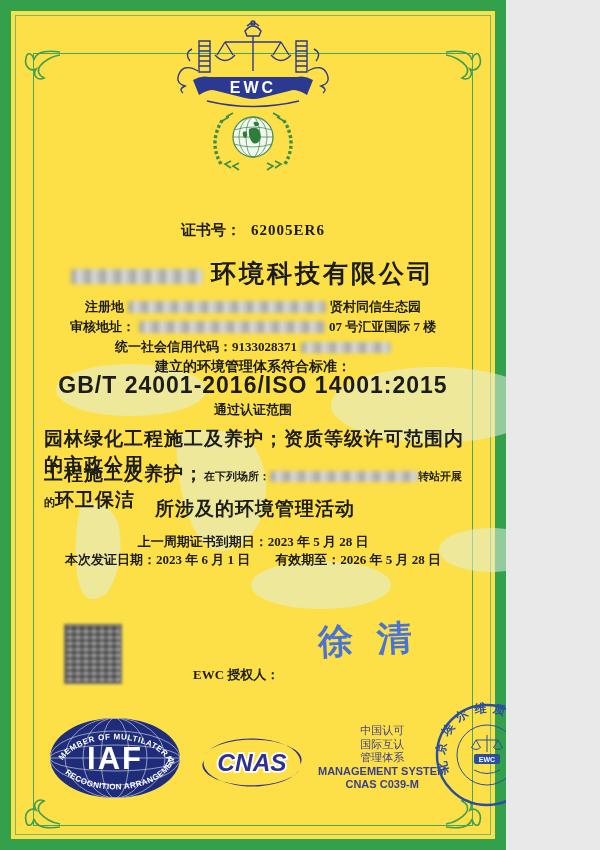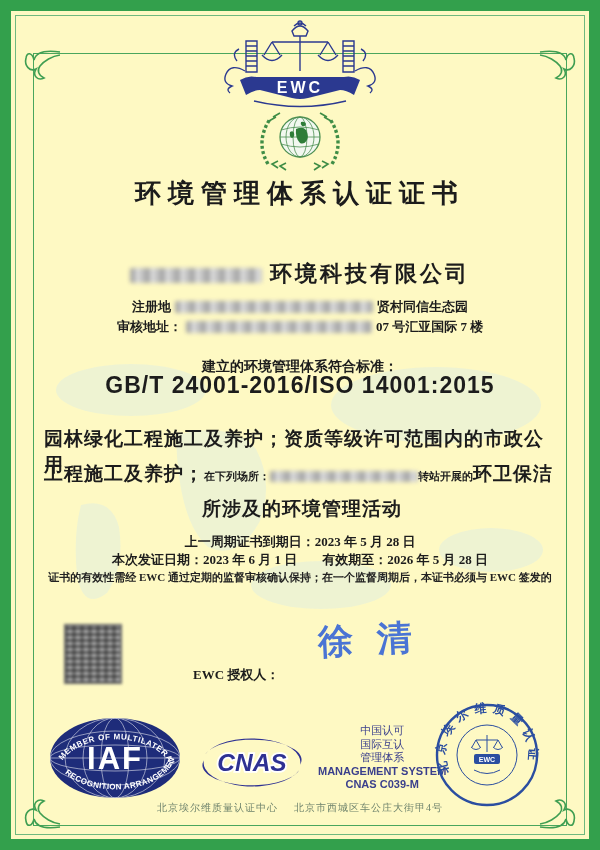--- a/index.html
+++ b/index.html
@@ -1,34 +1,34 @@
 <!DOCTYPE html>
 <html><head>
 <meta charset="utf-8">
 <style>
   html,body{margin:0;padding:0;background:#e9e9e9;}
-  .page{position:relative;width:600px;height:850px;background:#fef9c3;overflow:hidden;
+  .page{position:relative;width:506px;height:850px;background:#fde047;overflow:hidden;
         font-family:"Liberation Serif","DejaVu Serif",serif;color:#1c1c1c;}
   
   .band{position:absolute;inset:0;border:11px solid #33a04c;pointer-events:none;}
   .thinframe{position:absolute;inset:15px;border:1px solid #6fb97e;pointer-events:none;}
   .innerframe{position:absolute;left:33px;right:33px;top:53px;bottom:24px;border:1px solid #4aa65d;pointer-events:none;}
   .corner{position:absolute;width:40px;height:40px;}
   .corner.tl{left:22px;top:42px;}
   .corner.tr{right:22px;top:42px;transform:scaleX(-1);}
   .corner.bl{left:22px;bottom:13px;transform:scaleY(-1);}
   .corner.br{right:22px;bottom:13px;transform:scale(-1,-1);}
   
   .row{position:absolute;left:36px;right:36px;text-align:center;}
   .b{font-weight:bold;}
   .title{top:176px;font-size:26px;font-weight:bold;letter-spacing:7px;}
   .certno{top:221px;font-size:15px;}
   .certno .num{margin-left:10px;letter-spacing:1px;}
   .certify{top:244px;font-size:14px;}
-  .company{top:256px;font-size:22px;font-weight:bold;letter-spacing:3px;line-height:36px;}
+  .company{top:256px;font-size:25px;font-weight:bold;letter-spacing:3px;line-height:36px;}
   .addr{font-size:13px;}
   .reg{top:298px;} .audit{top:318px;} .credit{top:338px;}
   .stdintro{top:358px;font-size:14px;}
   .stdval{top:372px;font-size:23px;font-weight:bold;font-family:"Liberation Sans","DejaVu Sans",sans-serif;letter-spacing:1px;}
   .scopehead{top:401px;font-size:13px;}
   .scope{font-size:19px;font-weight:bold;letter-spacing:1px;text-align:left;left:44px;right:40px;}
   .s1{top:426px;} .s2{top:461px;} .s3{top:496px;text-align:center;}
   .small-inline{font-size:11px;letter-spacing:0;}
   .prev{top:533px;font-size:13px;text-align:center;}
   .issue{top:551px;font-size:13px;}
@@ -137,53 +137,58 @@
     <g stroke="#3f8d46" stroke-width="3.4" fill="none" stroke-dasharray="3 2.4">
       <path d="M20,60 Q7,38 22,15"></path>
       <path d="M84,60 Q97,38 82,15"></path>
     </g>
     <g stroke="#3f8d46" stroke-width="1.6" fill="none">
       <path d="M25,13 l7,-4 M21,17 l7,-4 M79,13 l-7,-4 M83,17 l-7,-4"></path>
       <path d="M30,64 l-6,-4 6,-3 M38,66 l-6,-4 6,-3 M74,64 l6,-4 -6,-3 M66,66 l6,-4 -6,-3"></path>
     </g>
   </svg>
 
-  <div class="row title">环境管理体系认证证书</div>
-
+
+  <div class="row certno b">
+    <span>证书号：</span><span class="num">62005ER6</span>
+  </div>
 
 
   <div class="row company">
     <span class="redact" style="width:132px;height:15px;margin-right:8px;"></span><span>环境科技有限公司</span>
   </div>
 
   <div class="row addr reg b">
     <span>注册地</span><span class="redact" style="width:198px;height:12px;margin:0 4px;"></span><span>贤村同信生态园</span>
   </div>
 
   <div class="row addr audit b">
     <span>审核地址：</span><span class="redact" style="width:186px;height:12px;margin:0 4px;"></span><span>07 号汇亚国际 7 楼</span>
   </div>
 
+  <div class="row addr credit b">
+    <span>统一社会信用代码：</span><span>9133028371</span><span class="redact" style="width:90px;height:11px;margin-left:4px;"></span>
+  </div>
 
   <div class="row stdintro b">建立的环境管理体系符合标准：</div>
   <div class="row stdval">GB/T 24001-2016/ISO 14001:2015</div>
+  <div class="row scopehead b">通过认证范围</div>
 
   <div class="row scope s1">园林绿化工程施工及养护；资质等级许可范围内的市政公用</div>
   <div class="row scope s2">
     <span>工程施工及养护；</span><span class="small-inline">在下列场所：</span><span class="redact" style="width:148px;height:11px;"></span><span class="small-inline">转站开展的</span><span>环卫保洁</span>
   </div>
   <div class="row scope s3">所涉及的环境管理活动</div>
 
   <div class="row prev b">上一周期证书到期日：2023 年 5 月 28 日</div>
   <div class="row issue b">
     <span>本次发证日期：2023 年 6 月 1 日</span><span class="gap">有效期至：2026 年 5 月 28 日</span>
   </div>
 
   <div class="row fineprint">
-    <div>证书的有效性需经 EWC 通过定期的监督审核确认保持；在一个监督周期后，本证书必须与 EWC 签发的</div>
   </div>
 
   <div class="qr"></div>
   <div class="auth">EWC 授权人：</div>
   <div class="sig">徐清</div>
 
   <svg class="iaf" width="138" height="84" viewBox="0 0 138 84">
     <defs>
       <clipPath id="iafclip">
           <ellipse cx="69" cy="42" rx="65" ry="40"></ellipse>
@@ -236,17 +241,14 @@
       <path d="M53,33 V50"></path>
       <path d="M42,38 H64"></path>
       <path d="M42,38 l-4,7 M42,38 l4,7 M37,45 q5,5 10,0"></path>
       <path d="M64,38 l-4,7 M64,38 l4,7 M59,45 q5,5 10,0"></path>
     </g>
     <rect x="40" y="52" width="26" height="10" rx="2" fill="#2b4ea0"></rect>
     <text x="53" y="60" text-anchor="middle" font-size="7" font-weight="bold" fill="#ffffff" font-family="Liberation Sans, DejaVu Sans, sans-serif">EWC</text>
     <path d="M40,68 q13,7 26,0" stroke="#2b4ea0" stroke-width="1" fill="none"></path>
   </svg>
 
-  <div class="row footer">
-    <span>北京埃尔维质量认证中心</span><span>北京市西城区车公庄大街甲4号</span>
-  </div>
 
 </div>
 
 </body></html>

